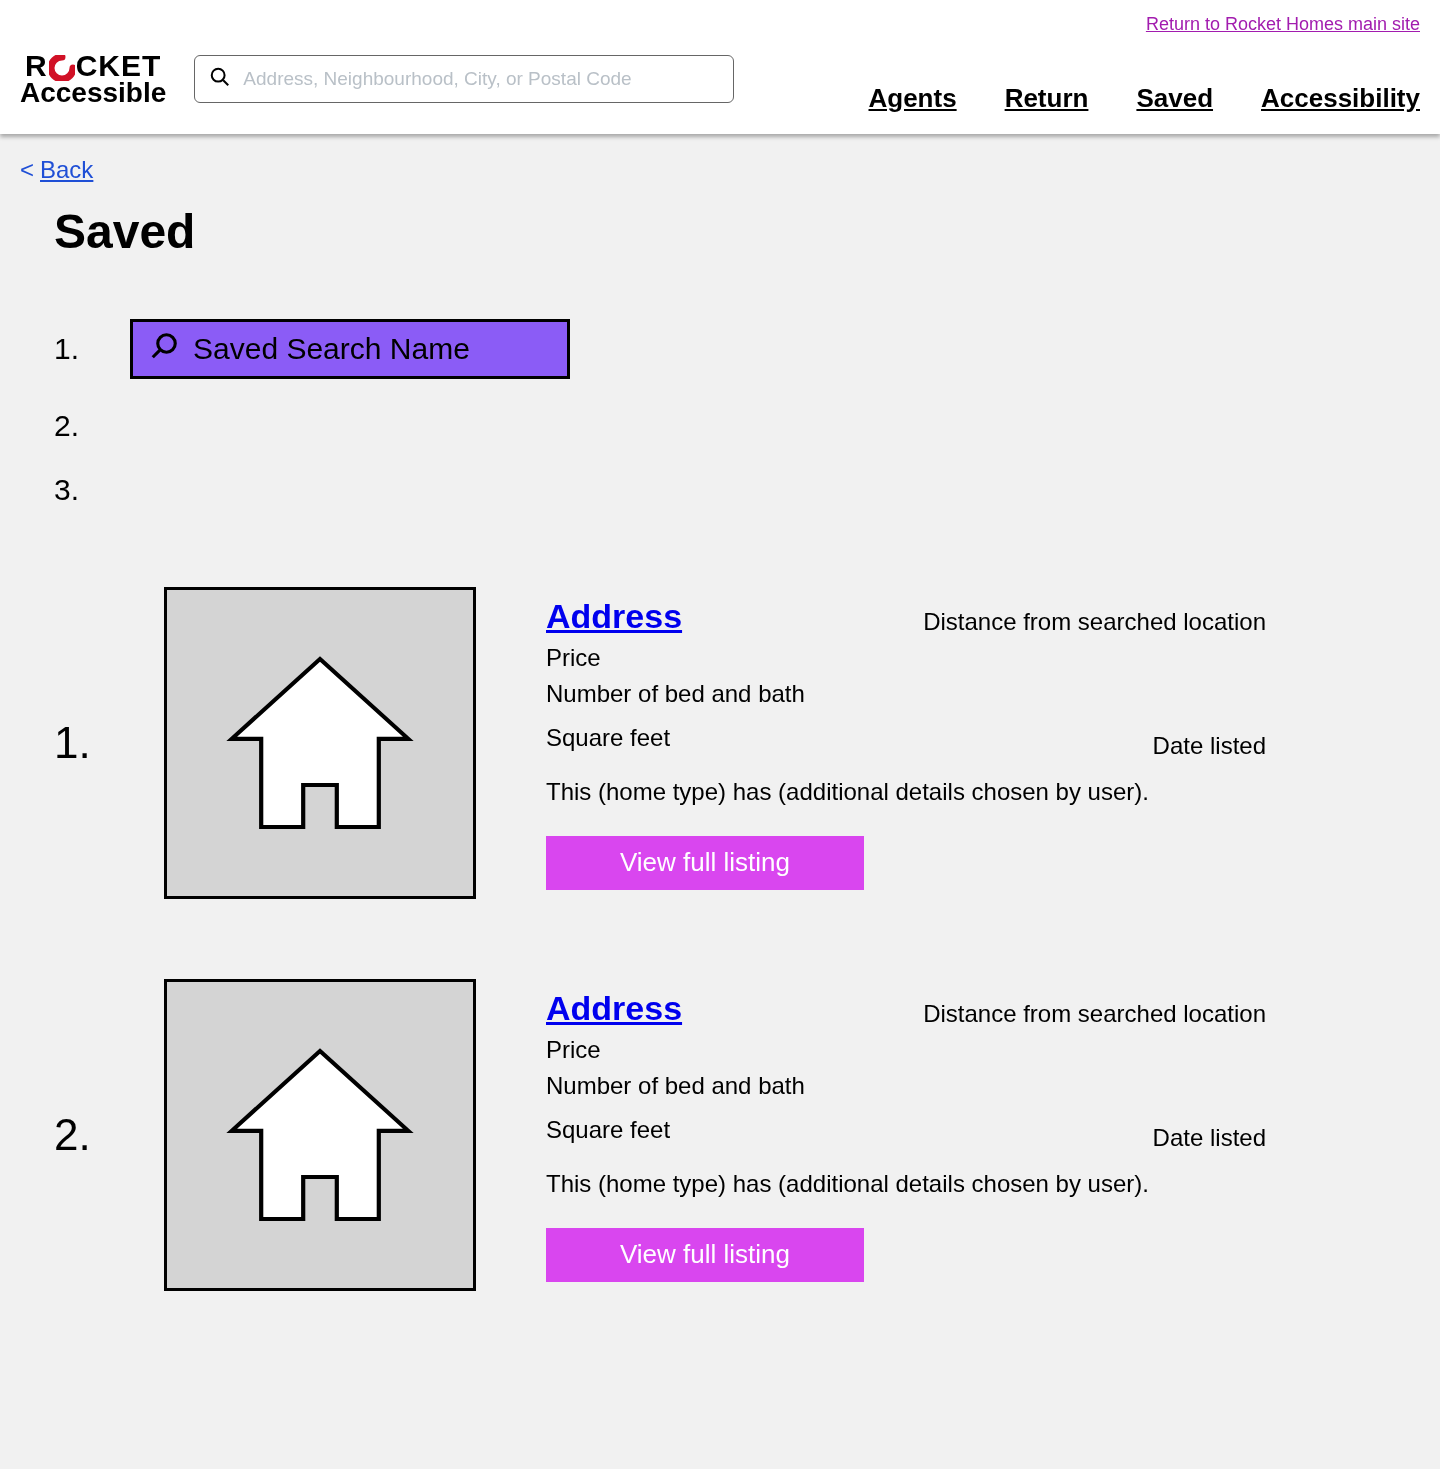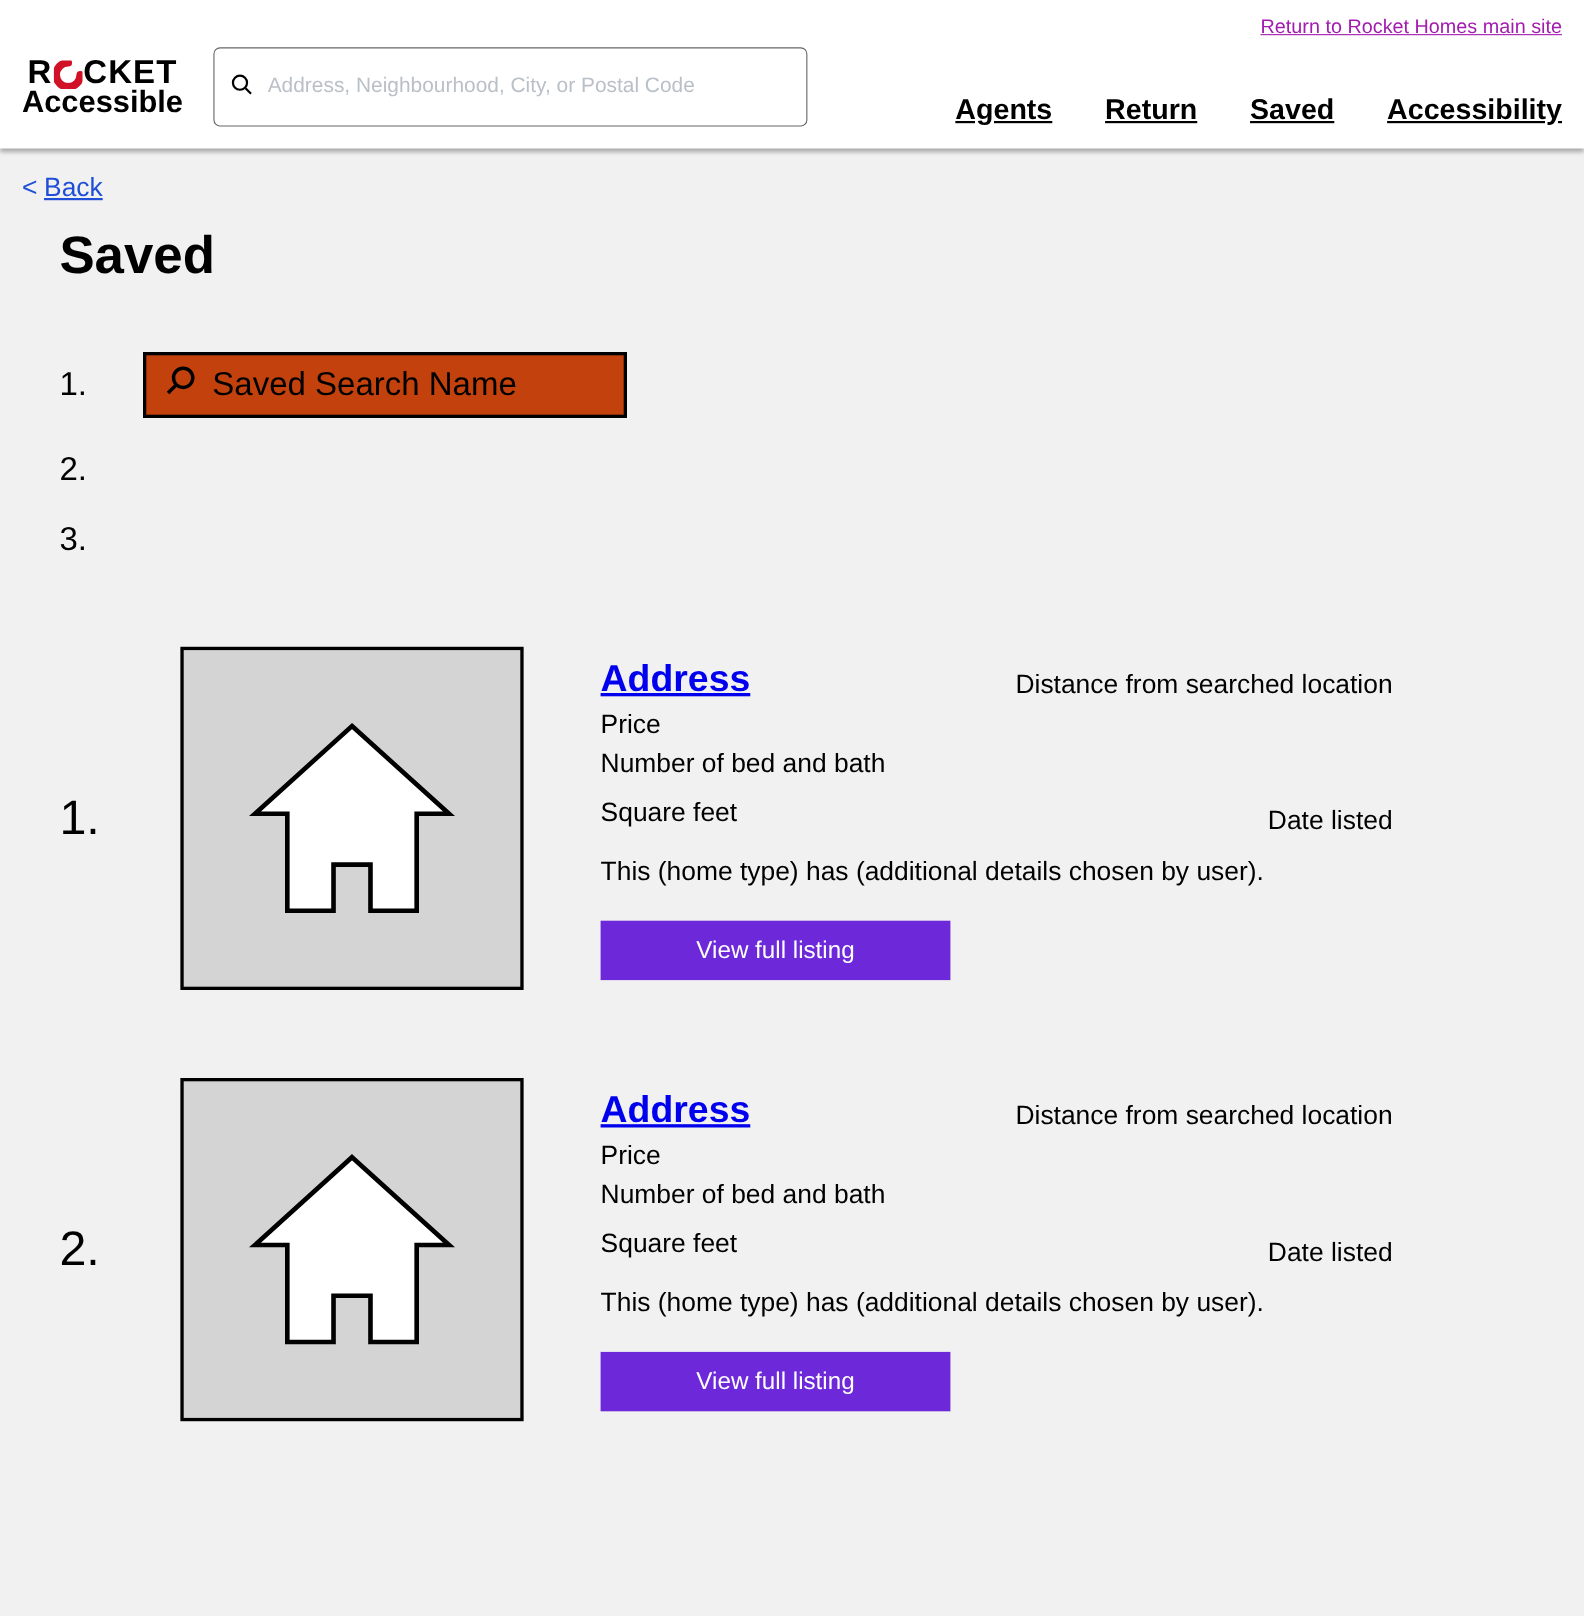--- a/index.html
+++ b/index.html
@@ -50,21 +50,21 @@
       position: relative;
       top: 2px;
     }
     .logo-bottom {
       font-weight: 800;
       font-size: 28px;
       margin-top: -2px;
     }
     .search-wrap {
       flex: 0 0 540px;
-      height: 72px;
+      height: 48px;
       border: 1px solid #666;
       border-radius: 6px;
       display: flex;
       align-items: center;
       padding: 0 14px;
       gap: 12px;
       background: #fff;
     }
     .search-wrap input {
       border: none;
@@ -117,21 +117,21 @@
       gap: 40px;
       margin-bottom: 30px;
     }
     .saved-num {
       font-size: 30px;
       width: 36px;
     }
     .saved-btn {
       width: 440px;
       height: 60px;
-      background: #c2410c;
+      background: #8b5cf6;
       border: 3px solid #000;
       display: flex;
       align-items: center;
       gap: 14px;
       padding: 0 16px;
       font-size: 30px;
       cursor: pointer;
     }
     .listings {
       margin-left: 34px;
@@ -176,23 +176,23 @@
       font-size: 24px;
       margin: 8px 0;
     }
     .desc {
       margin-top: 18px !important;
     }
     .view-btn {
       margin-top: 30px;
       width: 318px;
       height: 54px;
-      background: #6d28d9;
+      background: #d946ef;
       color: #fff;
-      font-size: 22px;
+      font-size: 26px;
       display: flex;
       align-items: center;
       justify-content: center;
       border: none;
       cursor: pointer;
     }
   </style>
 </head>
 <body>
 

